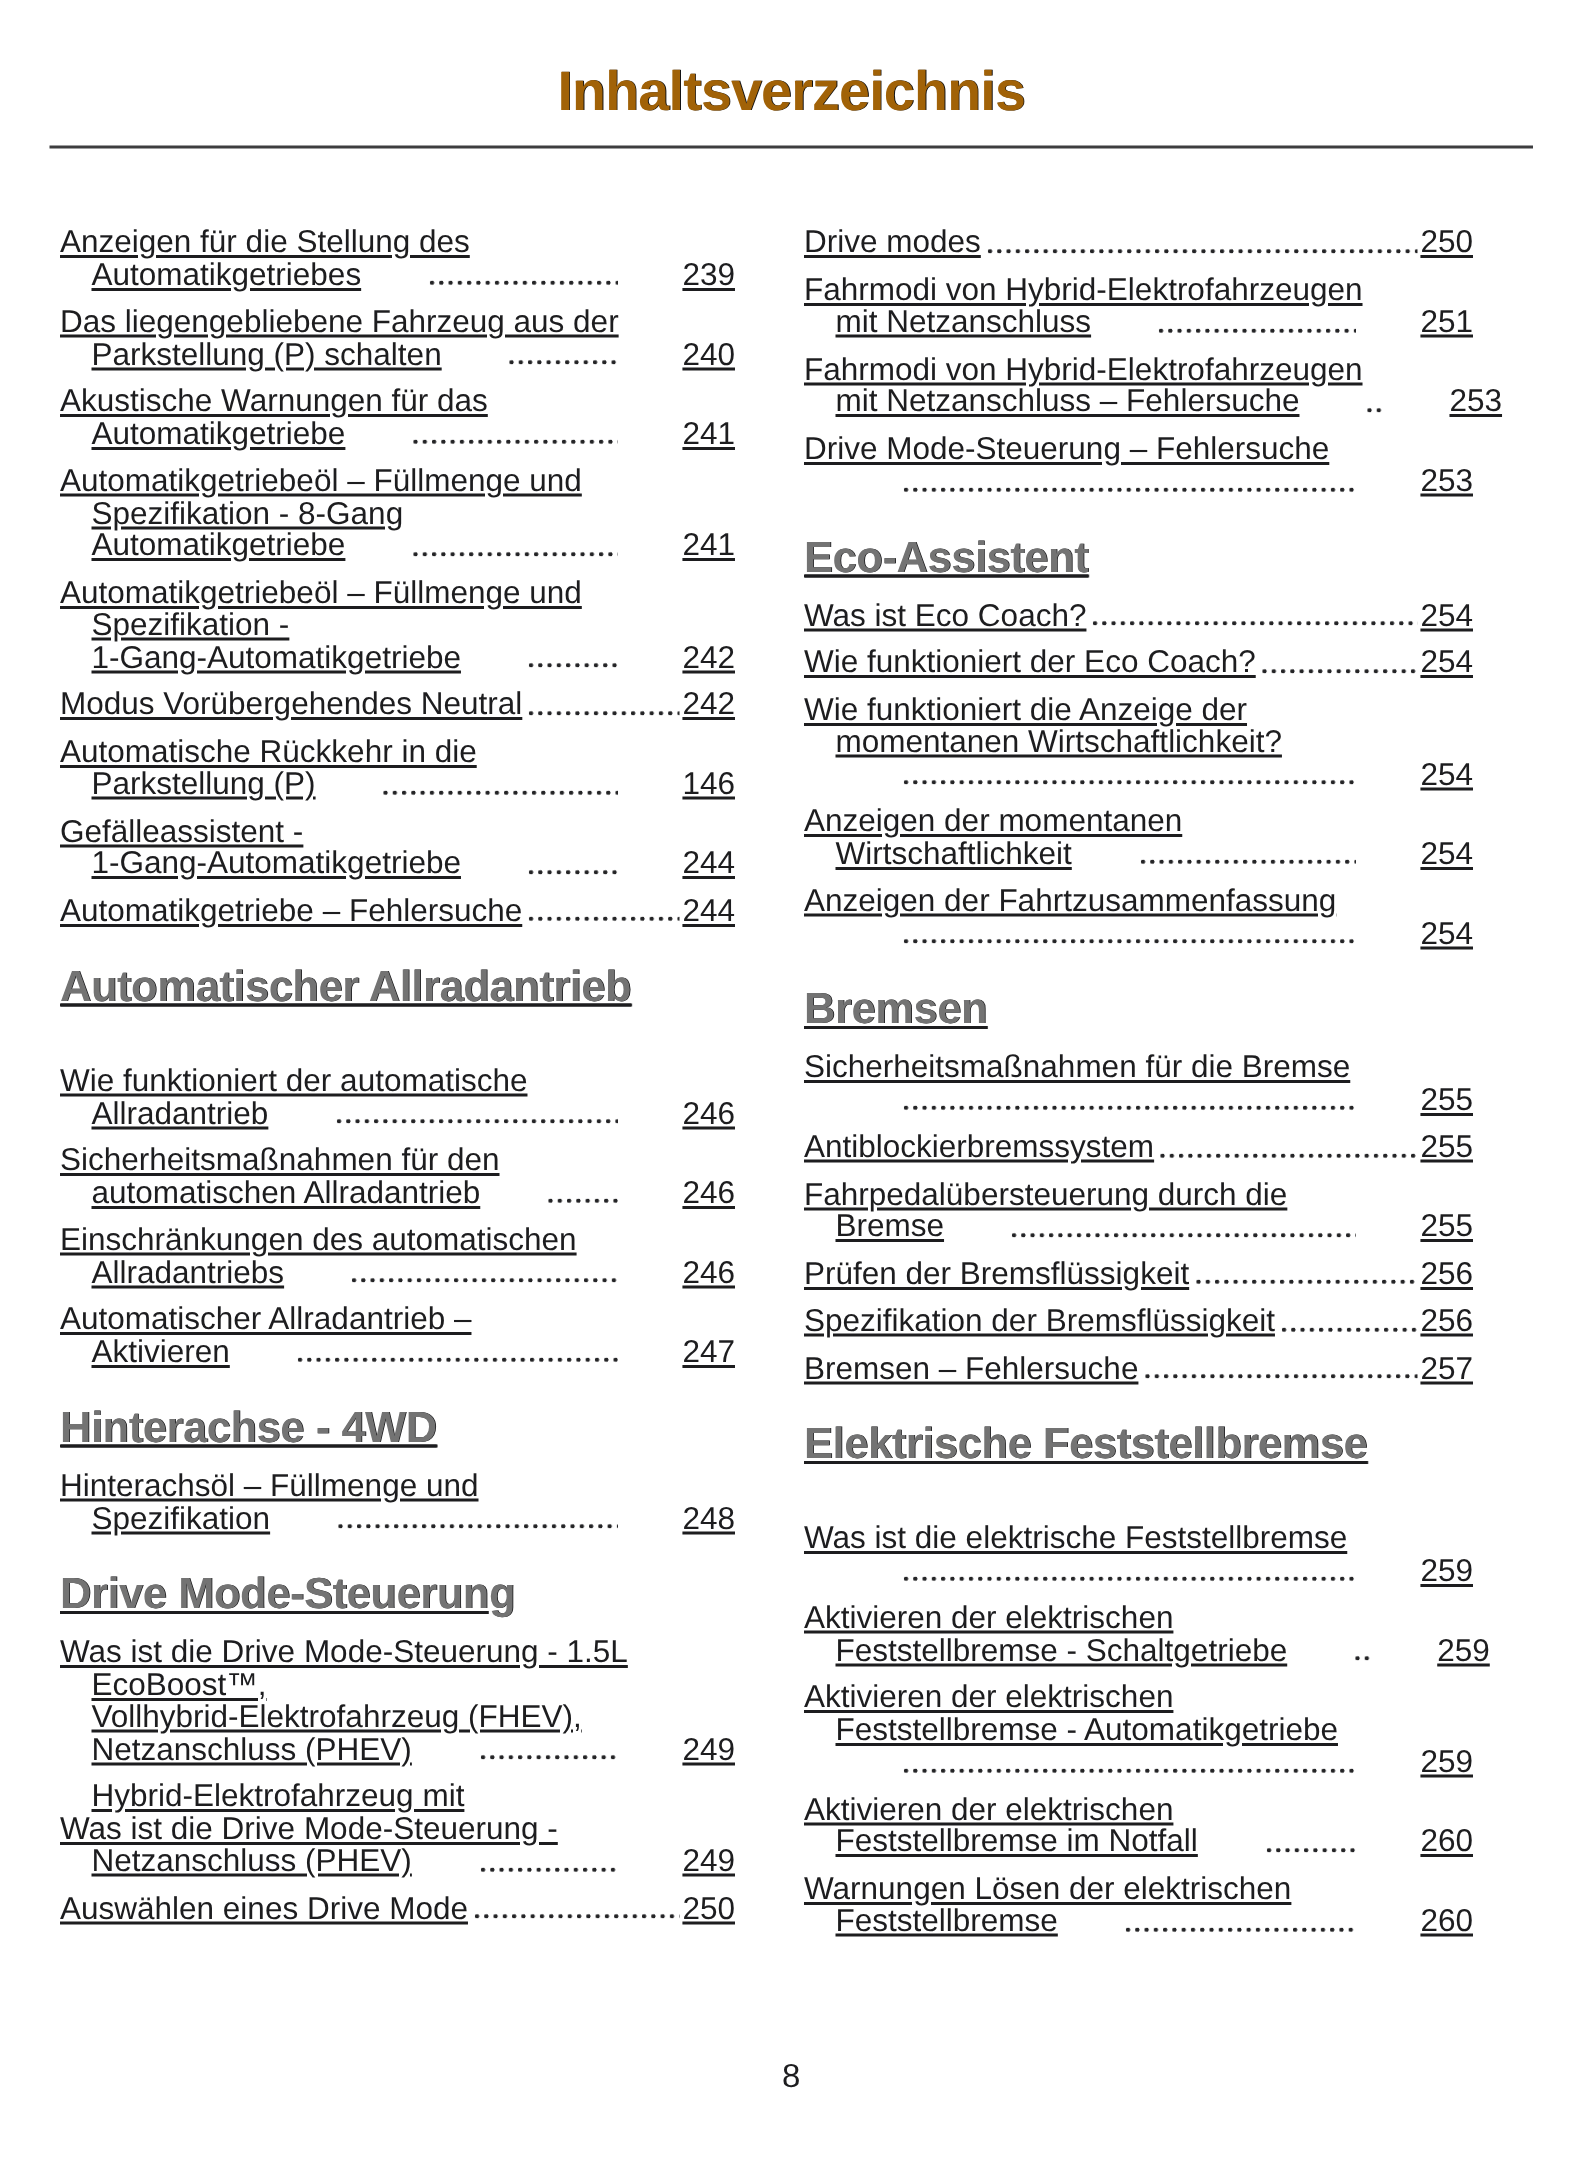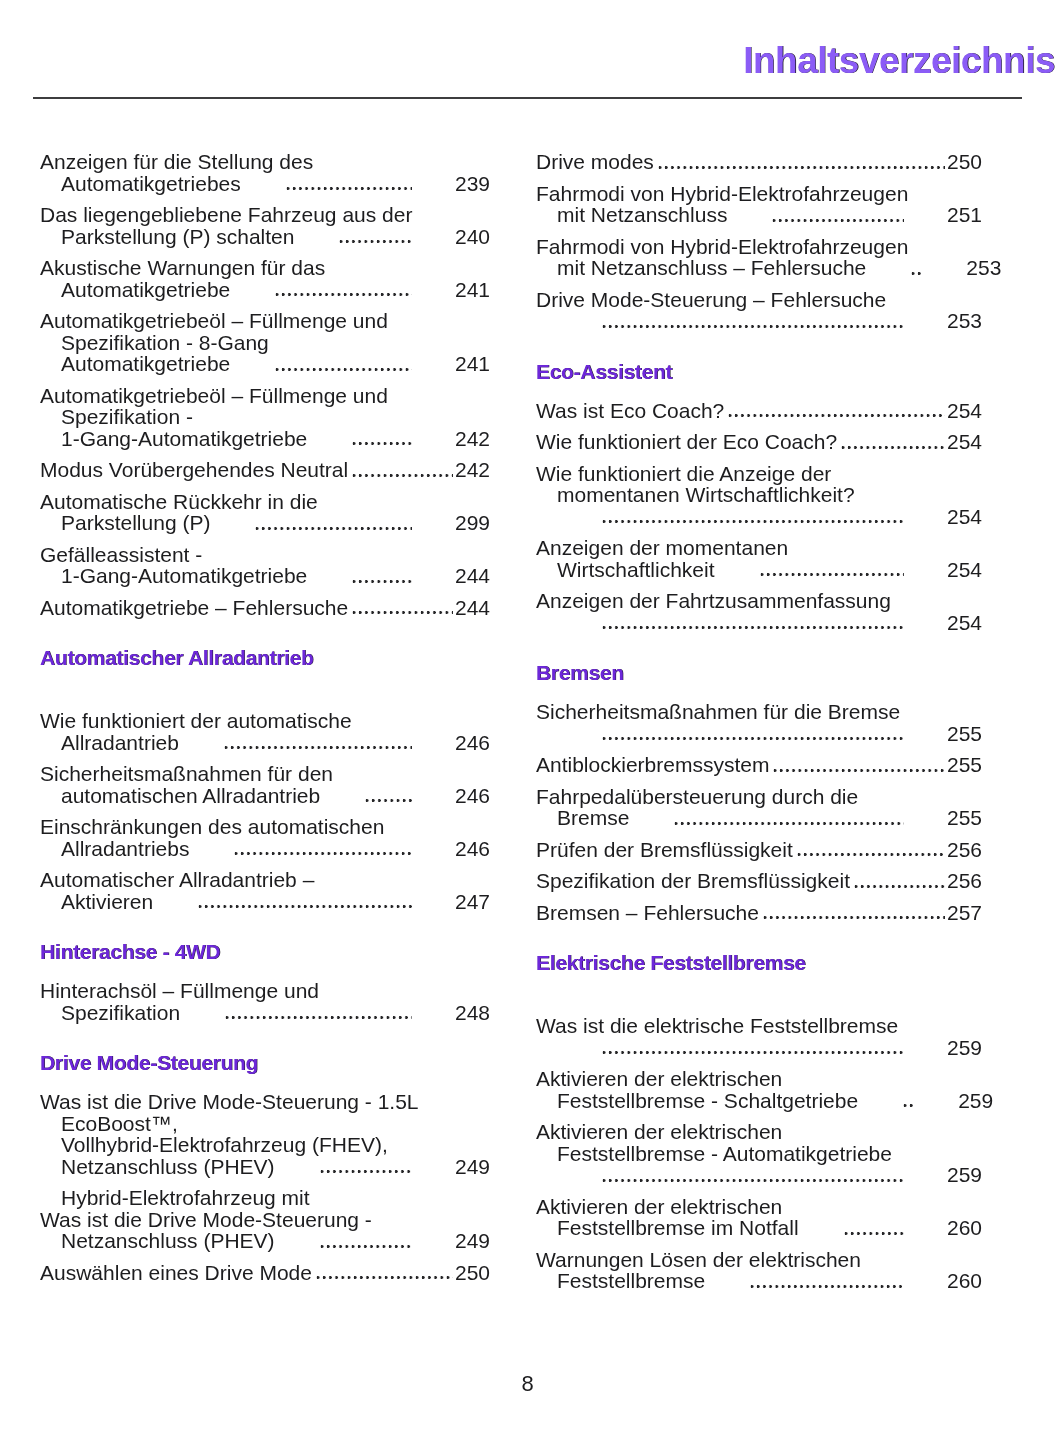--- a/index.html
+++ b/index.html
@@ -6,39 +6,39 @@
   .page{
     position:relative;
     width:1055px;height:1448px;
     background:#ffffff;
     font-family:"Liberation Sans","DejaVu Sans",sans-serif;
     color:#1d1d1f;
     overflow:hidden;
   }
   .title{
     position:absolute;top:40px;left:0;width:100%;
-    text-align:right;
+    text-align:center;
     font-size:37px;font-weight:800;letter-spacing:-0.5px;
-    color:#8b5cf6;
+    color:#a16207;
     text-shadow:0.6px 0 0 #131315;
   }
   .divider{
     position:absolute;top:97px;left:33px;width:989px;height:2px;
     background:#3d3d3f;
   }
   .columns{
     position:absolute;left:40px;top:151px;
     display:flex;gap:46px;
   }
   .col{width:450px;}
   .col.right{width:446px;}
-  .toc-section{margin:0;}
+  .toc-section{margin:0;text-decoration:underline;}
   .sec-heading{
-    font-size:21px;line-height:32px;font-weight:800;letter-spacing:-0.3px;
-    color:#6d28d9;margin:24px 0 12px 0;
+    font-size:29px;line-height:32px;font-weight:800;letter-spacing:-0.3px;
+    color:#737373;margin:24px 0 12px 0;
     text-shadow:0.5px 0 0 #131315;
     white-space:nowrap;
   }
   .sec-heading.gap-big{margin-bottom:36px;}
   .toc-entry{margin:0 0 10px 0;}
   .line{
     font-size:21px;line-height:21.5px;
     white-space:nowrap;
   }
   .cont{padding-left:21px;gap:41px;}
@@ -115,21 +115,21 @@
               <span class="txt">Modus Vorübergehendes Neutral</span>
               <span class="dots"></span>
               <span class="pg">242</span>
             </div>
           </div>
           <div class="toc-entry">
             <div class="line">Automatische Rückkehr in die</div>
             <div class="line cont last">
               <span class="txt">Parkstellung (P)</span>
               <span class="dots"></span>
-              <span class="pg">299</span>
+              <span class="pg">146</span>
             </div>
           </div>
           <div class="toc-entry">
             <div class="line">Gefälleassistent -</div>
             <div class="line cont last">
               <span class="txt">1-Gang-Automatikgetriebe</span>
               <span class="dots"></span>
               <span class="pg">244</span>
             </div>
           </div>

